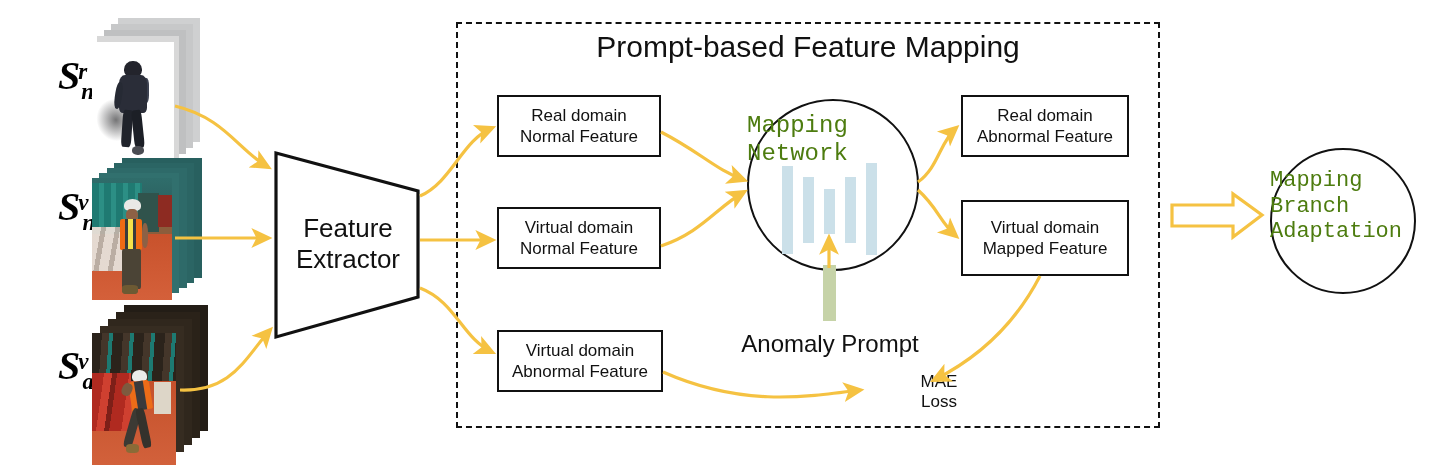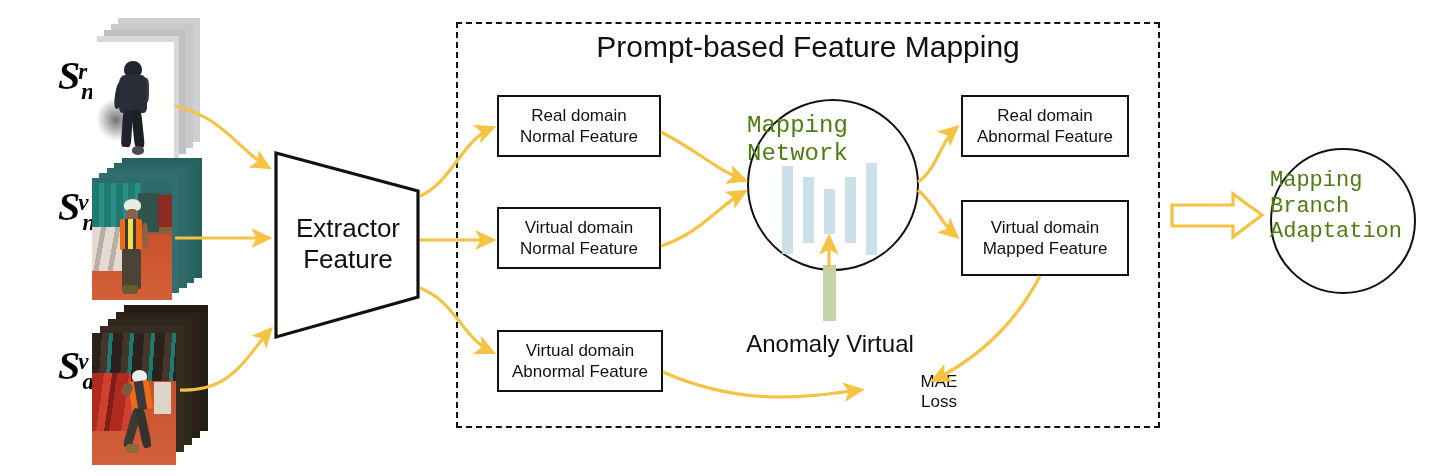--- a/index.html
+++ b/index.html
@@ -243,22 +243,22 @@
         <div class="legB"></div>
         <div class="boot"></div>
     </div>
   </div>
 
   <div class="trapwrap" style="left:268px;top:145px;width:160px;height:200px;">
     <svg width="160" height="200" viewBox="0 0 160 200">
       <polygon points="8,8 150,46 150,152 8,192" fill="#ffffff" stroke="#111111" stroke-width="3.2" stroke-linejoin="miter"></polygon>
     </svg>
     <div class="traplabel" style="left:0;top:68px;width:160px;">
+      <div>Feature</div>
       <div>Extractor</div>
-      <div>Feature</div>
     </div>
   </div>
 
   <div class="dashedbox" style="left:456px;top:22px;width:704px;height:406px;"></div>
   <div class="sectiontitle" style="left:456px;top:30px;width:704px;">Prompt-based Feature Mapping</div>
 
   <div class="fbox" style="left:497px;top:95px;width:164px;height:62px;">
     <div>
       <span>Real domain</span>
       <span>Normal Feature</span>
@@ -285,21 +285,21 @@
     <div>Network</div>
   </div>
 
   <div class="netbar" style="left:782px;top:166px;width:11px;height:88px;"></div>
   <div class="netbar" style="left:803px;top:177px;width:11px;height:66px;"></div>
   <div class="netbar" style="left:824px;top:189px;width:11px;height:45px;"></div>
   <div class="netbar" style="left:845px;top:177px;width:11px;height:66px;"></div>
   <div class="netbar" style="left:866px;top:163px;width:11px;height:92px;"></div>
 
   <div class="promptbar" style="left:823px;top:265px;width:13px;height:56px;"></div>
-  <div class="promptlabel" style="left:711px;top:330px;width:238px;text-align:center;">Anomaly Virtual</div>
+  <div class="promptlabel" style="left:711px;top:330px;width:238px;text-align:center;">Anomaly Prompt</div>
 
   <div class="maelabel" style="left:909px;top:372px;width:60px;">
     <div>MAE</div>
     <div>Loss</div>
   </div>
 
   <div class="fbox" style="left:961px;top:95px;width:168px;height:62px;">
     <div>
       <span>Real domain</span>
       <span>Abnormal Feature</span>

